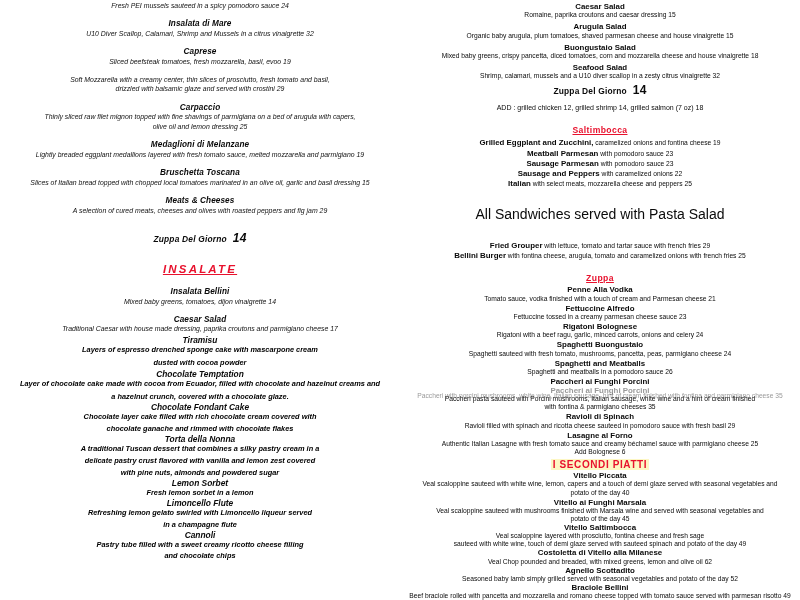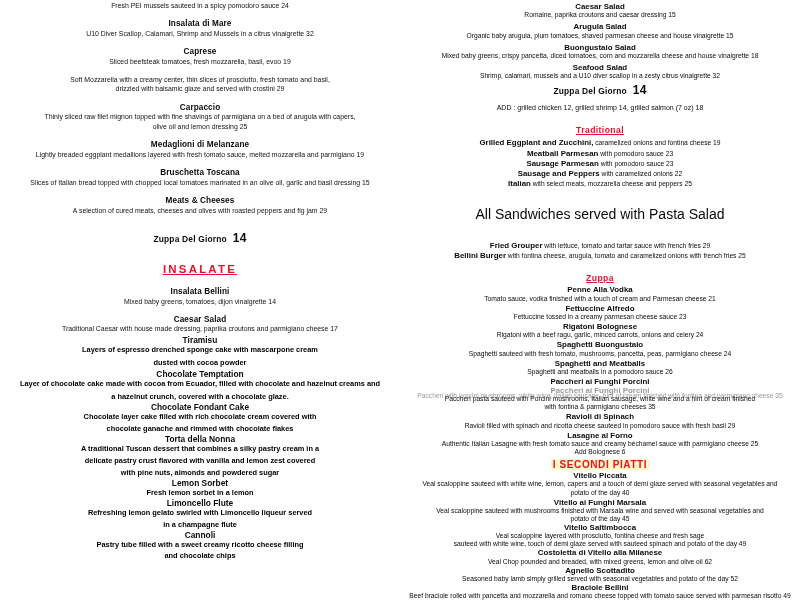--- a/index.html
+++ b/index.html
@@ -24,21 +24,21 @@
     flex-direction: row;
     align-items: flex-start;
   }
   .col {
     width: 400px;
     height: 600px;
     position: relative;
     overflow: hidden;
     box-sizing: border-box;
   }
-  .col-left  { padding: 0 16px; }
+  .col-left  { padding: 0 16px; font-style: italic; }
   .col-right { padding: 0 4px; }
 
   .entry { text-align: center; }
 
   .dish {
     font-weight: bold;
     text-align: center;
     line-height: 1.18;
   }
   .desc {
@@ -306,21 +306,21 @@
 
     <div class="gap-sm"></div>
     <div class="zuppa">
       <span>Zuppa Del Giorno</span><span class="price">14</span>
     </div>
 
     <div style="height:7px"></div>
     <div class="addline">ADD : grilled chicken 12,    grilled shrimp 14,   grilled salmon (7 oz) 18</div>
 
     <div style="height:14px"></div>
-    <div class="sec-red-sm">Traditional</div>
+    <div class="sec-red-sm">Saltimbocca</div>
 
     <div style="height:3px"></div>
     <div class="inline-dish">
       <span>Grilled Eggplant and Zucchini,</span><span class="small"> caramelized onions and fontina cheese 19</span>
     </div>
     <div class="inline-dish">
       <span>Meatball Parmesan</span><span class="small"> with pomodoro sauce 23</span>
     </div>
     <div class="inline-dish">
       <span>Sausage Parmesan</span><span class="small"> with pomodoro sauce 23</span>

